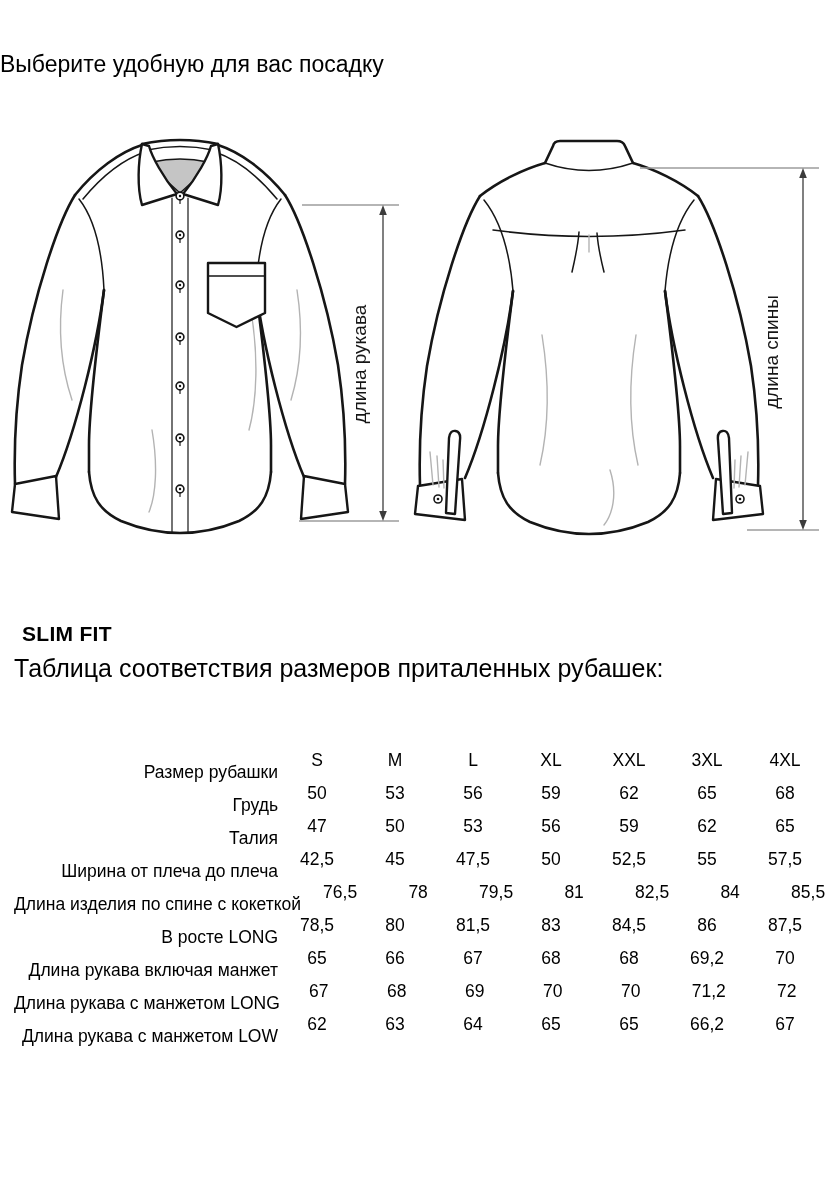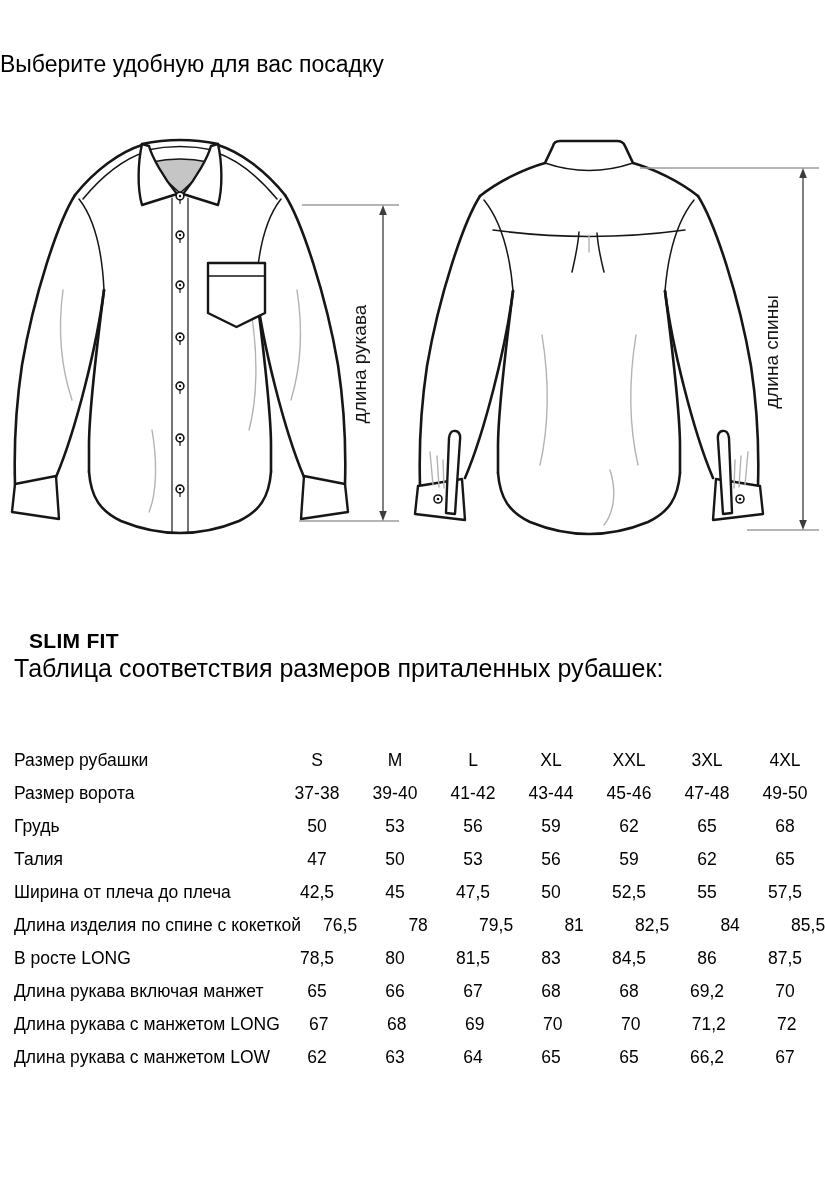--- a/index.html
+++ b/index.html
@@ -20,33 +20,33 @@
   .d  { fill:none; stroke:#161616; stroke-width:1.5; stroke-linecap:round; stroke-linejoin:round; }
   .t  { fill:none; stroke:#161616; stroke-width:1.2; stroke-linecap:round; }
   .c  { fill:none; stroke:#b3b3b3; stroke-width:1.4; stroke-linecap:round; }
   .bf { fill:#ffffff; stroke:#161616; stroke-width:1.6; }
   .dim { fill:none; stroke:#3c3c3c; stroke-width:1.3; }
   .arr { fill:#3c3c3c; stroke:none; }
   .ext { fill:none; stroke:#9c9c9c; stroke-width:1.7; }
   .dimtext { font-family:"Liberation Sans", sans-serif; font-size:19px; fill:#161616; }
 
   .heading {
-    position:absolute; top:614px; left:14px; margin:15px;
+    position:absolute; top:614px; left:14px; margin:8px;
     font-size:21px; font-weight:700; letter-spacing:.3px;
   }
   .subtitle {
     position:absolute; top:654px; left:14px; margin:0;
     font-size:25px; font-weight:400;
   }
   .size-table {
     position:absolute; top:744px; left:14px; width:810px;
     font-size:17.5px;
   }
   .trow { display:flex; height:33px; line-height:33px; }
-  .tlabel { flex:0 0 264px; white-space:nowrap; text-align:left; }
+  .tlabel { flex:0 0 264px; white-space:nowrap; text-align:right;margin-top:12px; }
   .tcell { flex:0 0 78px; text-align:center; white-space:nowrap; }
 </style>
 </head>
 <body>
 
 <h1 class="title">Выберите удобную для вас посадку</h1>
 
 <svg class="diagram" width="825" height="470" viewBox="0 0 825 470">
 
   <g>
@@ -223,30 +223,20 @@
     <div class="tlabel">Размер рубашки</div>
   <div class="tcell">S</div>
       <div class="tcell">M</div>
       <div class="tcell">L</div>
       <div class="tcell">XL</div>
       <div class="tcell">XXL</div>
       <div class="tcell">3XL</div>
       <div class="tcell">4XL</div>
     </div>
     <div class="trow">
-    <div class="tlabel">Размер ворота</div>
-  <div class="tcell">37-38</div>
-      <div class="tcell">39-40</div>
-      <div class="tcell">41-42</div>
-      <div class="tcell">43-44</div>
-      <div class="tcell">45-46</div>
-      <div class="tcell">47-48</div>
-      <div class="tcell">49-50</div>
-    </div>
-    <div class="trow">
     <div class="tlabel">Грудь</div>
   <div class="tcell">50</div>
       <div class="tcell">53</div>
       <div class="tcell">56</div>
       <div class="tcell">59</div>
       <div class="tcell">62</div>
       <div class="tcell">65</div>
       <div class="tcell">68</div>
     </div>
     <div class="trow">

